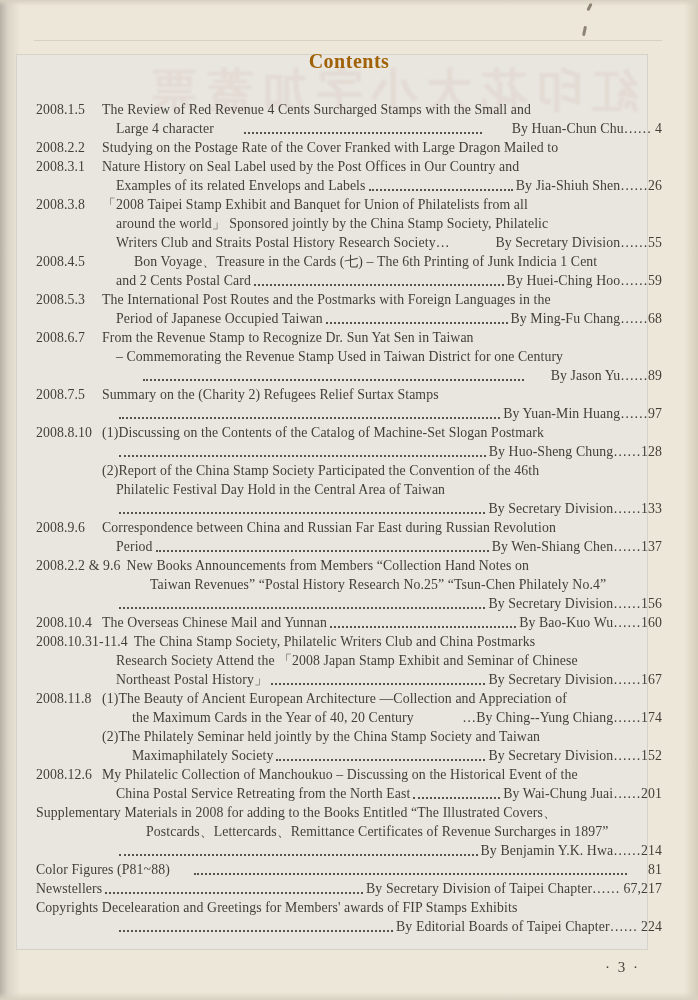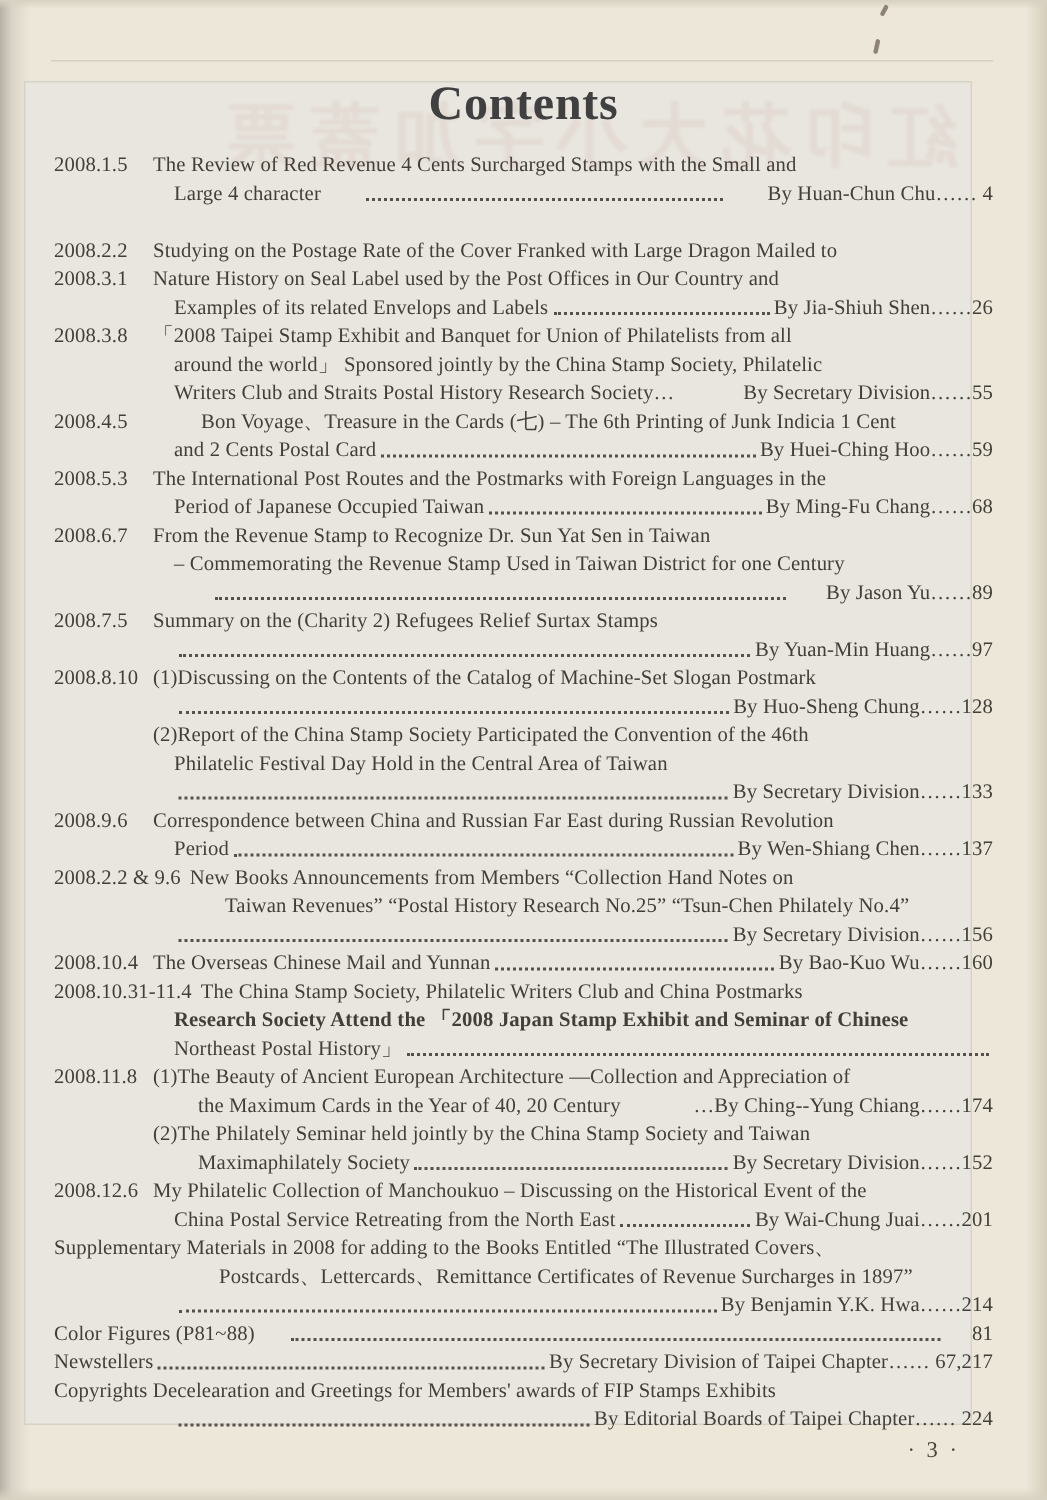--- a/index.html
+++ b/index.html
@@ -25,21 +25,21 @@
 
   .ghost{position:absolute;left:140px;top:60px;width:500px;height:70px;
     transform:scaleX(-1);text-align:center;font-size:46px;font-weight:bold;
     color:#a04a42;opacity:0.07;filter:blur(1.2px);letter-spacing:9px;white-space:nowrap;}
 
   .speck{position:absolute;background:#6f6355;border-radius:2px;opacity:0.75;}
   .speck1{left:588px;top:3px;width:3px;height:8px;transform:rotate(28deg);}
   .speck2{left:583px;top:26px;width:3px;height:10px;transform:rotate(12deg);}
 
   .title{position:absolute;left:0;right:0;top:50px;text-align:center;
-    font-size:32px;font-weight:bold;color:#404040;letter-spacing:0.5px;}
+    font-size:20px;font-weight:bold;color:#a16207;letter-spacing:0.5px;}
 
   .toc{position:absolute;left:36px;top:100px;width:626px;}
   .line{display:flex;align-items:flex-end;height:19px;
     font-size:13.8px;line-height:19px;color:#423f38;white-space:pre;letter-spacing:0.1px;}
   .line .date{min-width:66px;padding-right:6px;box-sizing:border-box;display:inline-block;}
   .line .txt{flex:0 0 auto;}
   .fill{flex:1 1 auto;min-width:6px;}
   .fill.dots{border-bottom:2px dotted #56524a;align-self:flex-end;margin:0 3px 4px 3px;}
   .fill.space{}
   .tail{flex:0 0 auto;}
@@ -59,21 +59,21 @@
 
 <div class="ghost">紅印花大小字加蓋票</div>
 <div class="speck speck1"></div>
 <div class="speck speck2"></div>
 
 <div class="title">Contents</div>
 
 <div class="toc">
     <div class="line" style="padding-left: 0px;"><span class="date">2008.1.5</span><span class="txt">The Review of Red Revenue 4 Cents Surcharged Stamps with the Small and</span></div>
     <div class="line" style="padding-left: 80px; gap: 27px;"><span class="txt">Large 4 character</span><span class="fill dots"></span><span class="tail">By Huan-Chun Chu…… 4</span></div>
-    <div class="line" style="padding-left: 0px; margin-top: 19px;"><span class="date">2008.2.2</span><span class="txt">Studying on the Postage Rate of the Cover Franked with Large Dragon Mailed to</span></div>
+    <div class="line" style="padding-left: 0px;"><span class="date">2008.2.2</span><span class="txt">Studying on the Postage Rate of the Cover Franked with Large Dragon Mailed to</span></div>
     <div class="line" style="padding-left: 0px;"><span class="date">2008.3.1</span><span class="txt">Nature History on Seal Label used by the Post Offices in Our Country and</span></div>
     <div class="line" style="padding-left: 80px;"><span class="txt">Examples of its related Envelops and Labels</span><span class="fill dots"></span><span class="tail">By Jia-Shiuh Shen……26</span></div>
     <div class="line" style="padding-left: 0px;"><span class="date">2008.3.8</span><span class="txt">「2008 Taipei Stamp Exhibit and Banquet for Union of Philatelists from all</span></div>
     <div class="line" style="padding-left: 80px;"><span class="txt">around the world」 Sponsored jointly by the China Stamp Society, Philatelic</span></div>
     <div class="line" style="padding-left: 80px;"><span class="txt">Writers Club and Straits Postal History Research Society…</span><span class="fill space"></span><span class="tail">By Secretary Division……55</span></div>
     <div class="line" style="padding-left: 0px; gap: 32px;"><span class="date">2008.4.5</span><span class="txt">Bon Voyage、Treasure in the Cards (七) – The 6th Printing of Junk Indicia 1 Cent</span></div>
     <div class="line" style="padding-left: 80px;"><span class="txt">and 2 Cents Postal Card</span><span class="fill dots"></span><span class="tail">By Huei-Ching Hoo……59</span></div>
     <div class="line" style="padding-left: 0px;"><span class="date">2008.5.3</span><span class="txt">The International Post Routes and the Postmarks with Foreign Languages in the</span></div>
     <div class="line" style="padding-left: 80px;"><span class="txt">Period of Japanese Occupied Taiwan</span><span class="fill dots"></span><span class="tail">By Ming-Fu Chang……68</span></div>
     <div class="line" style="padding-left: 0px;"><span class="date">2008.6.7</span><span class="txt">From the Revenue Stamp to Recognize Dr. Sun Yat Sen in Taiwan</span></div>
@@ -86,22 +86,22 @@
     <div class="line" style="padding-left: 66px;"><span class="txt">(2)Report of the China Stamp Society Participated the Convention of the 46th</span></div>
     <div class="line" style="padding-left: 80px;"><span class="txt">Philatelic Festival Day Hold in the Central Area of Taiwan</span></div>
     <div class="line" style="padding-left: 80px;"><span class="txt"></span><span class="fill dots"></span><span class="tail">By Secretary Division……133</span></div>
     <div class="line" style="padding-left: 0px;"><span class="date">2008.9.6</span><span class="txt">Correspondence between China and Russian Far East during Russian Revolution</span></div>
     <div class="line" style="padding-left: 80px;"><span class="txt">Period</span><span class="fill dots"></span><span class="tail">By Wen-Shiang Chen……137</span></div>
     <div class="line" style="padding-left: 0px;"><span class="date">2008.2.2 &amp; 9.6</span><span class="txt">New Books Announcements from Members “Collection Hand Notes on</span></div>
     <div class="line" style="padding-left: 114px;"><span class="txt">Taiwan Revenues” “Postal History Research No.25” “Tsun-Chen Philately No.4”</span></div>
     <div class="line" style="padding-left: 80px;"><span class="txt"></span><span class="fill dots"></span><span class="tail">By Secretary Division……156</span></div>
     <div class="line" style="padding-left: 0px;"><span class="date">2008.10.4</span><span class="txt">The Overseas Chinese Mail and Yunnan</span><span class="fill dots"></span><span class="tail">By Bao-Kuo Wu……160</span></div>
     <div class="line" style="padding-left: 0px;"><span class="date">2008.10.31-11.4</span><span class="txt">The China Stamp Society, Philatelic Writers Club and China Postmarks</span></div>
-    <div class="line" style="padding-left: 80px; font-weight: bold;"><span class="txt">Research Society Attend the 「2008 Japan Stamp Exhibit and Seminar of Chinese</span></div>
-    <div class="line" style="padding-left: 80px;"><span class="txt">Northeast Postal History」</span><span class="fill dots"></span></div>
+    <div class="line" style="padding-left: 80px;"><span class="txt">Research Society Attend the 「2008 Japan Stamp Exhibit and Seminar of Chinese</span></div>
+    <div class="line" style="padding-left: 80px;"><span class="txt">Northeast Postal History」</span><span class="fill dots"></span><span class="tail">By Secretary Division……167</span></div>
     <div class="line" style="padding-left: 0px;"><span class="date">2008.11.8</span><span class="txt">(1)The Beauty of Ancient European Architecture —Collection and Appreciation of</span></div>
     <div class="line" style="padding-left: 96px;"><span class="txt">the Maximum Cards in the Year of 40, 20 Century</span><span class="fill space"></span><span class="tail">…By Ching--Yung Chiang……174</span></div>
     <div class="line" style="padding-left: 66px;"><span class="txt">(2)The Philately Seminar held jointly by the China Stamp Society and Taiwan</span></div>
     <div class="line" style="padding-left: 96px;"><span class="txt">Maximaphilately Society</span><span class="fill dots"></span><span class="tail">By Secretary Division……152</span></div>
     <div class="line" style="padding-left: 0px;"><span class="date">2008.12.6</span><span class="txt">My Philatelic Collection of Manchoukuo – Discussing on the Historical Event of the</span></div>
     <div class="line" style="padding-left: 80px;"><span class="txt">China Postal Service Retreating from the North East</span><span class="fill dots"></span><span class="tail">By Wai-Chung Juai……201</span></div>
     <div class="line" style="padding-left: 0px;"><span class="txt">Supplementary Materials in 2008 for adding to the Books Entitled “The Illustrated Covers、</span></div>
     <div class="line" style="padding-left: 110px;"><span class="txt">Postcards、Lettercards、Remittance Certificates of Revenue Surcharges in 1897”</span></div>
     <div class="line" style="padding-left: 80px;"><span class="txt"></span><span class="fill dots"></span><span class="tail">By Benjamin Y.K. Hwa……214</span></div>
     <div class="line" style="padding-left: 0px; gap: 18px;"><span class="txt">Color Figures (P81~88) </span><span class="fill dots"></span><span class="tail">81</span></div>

